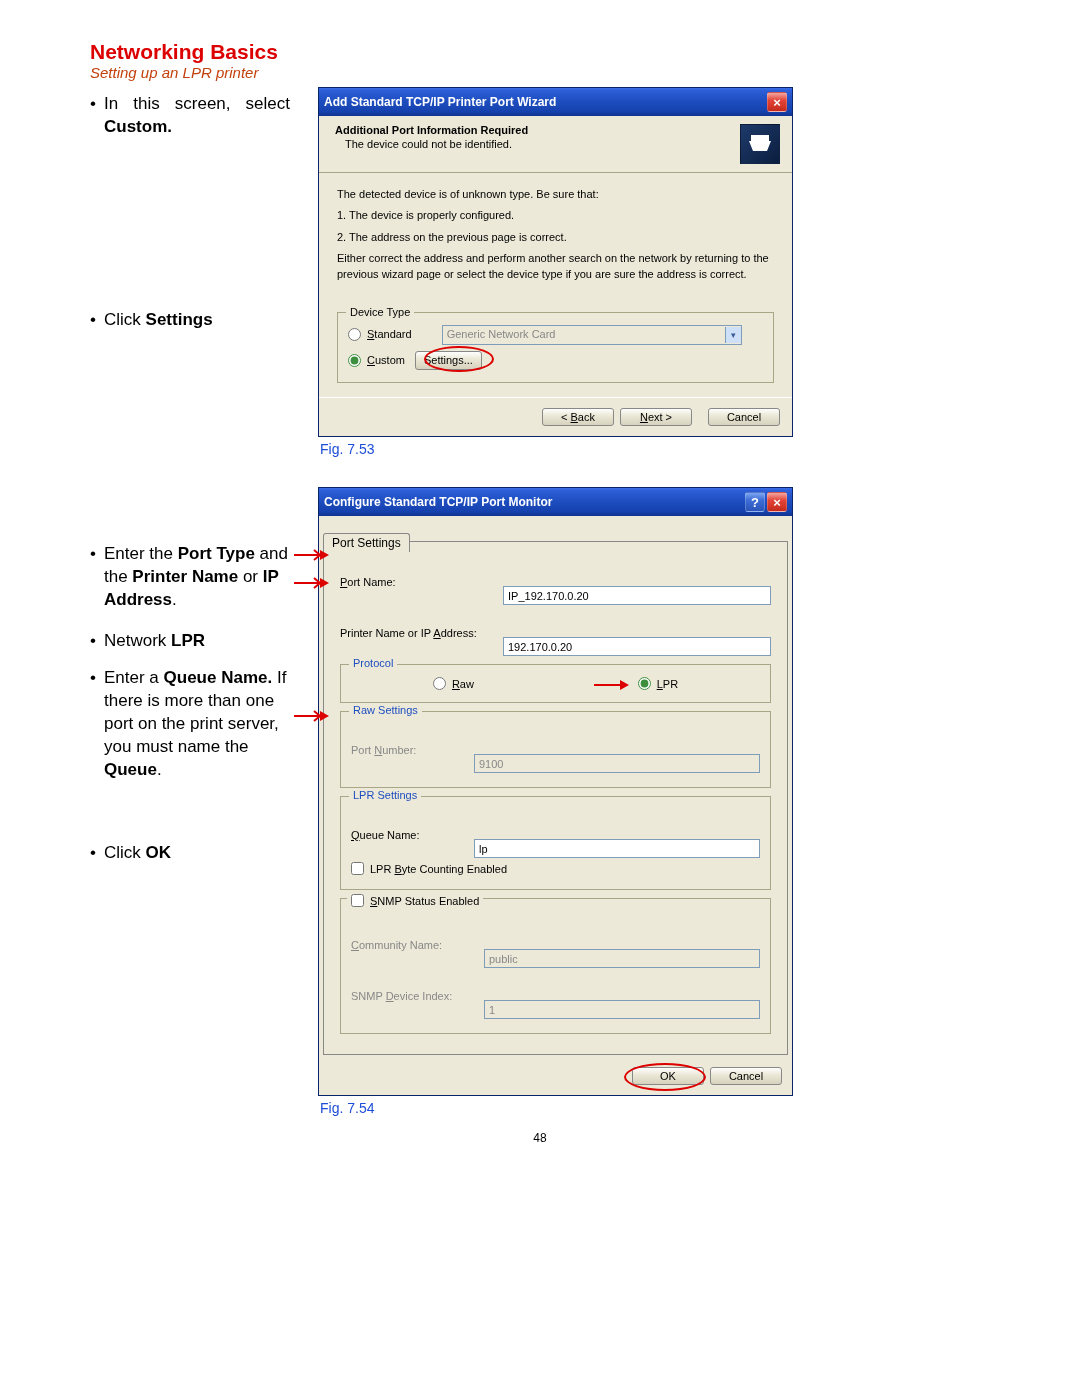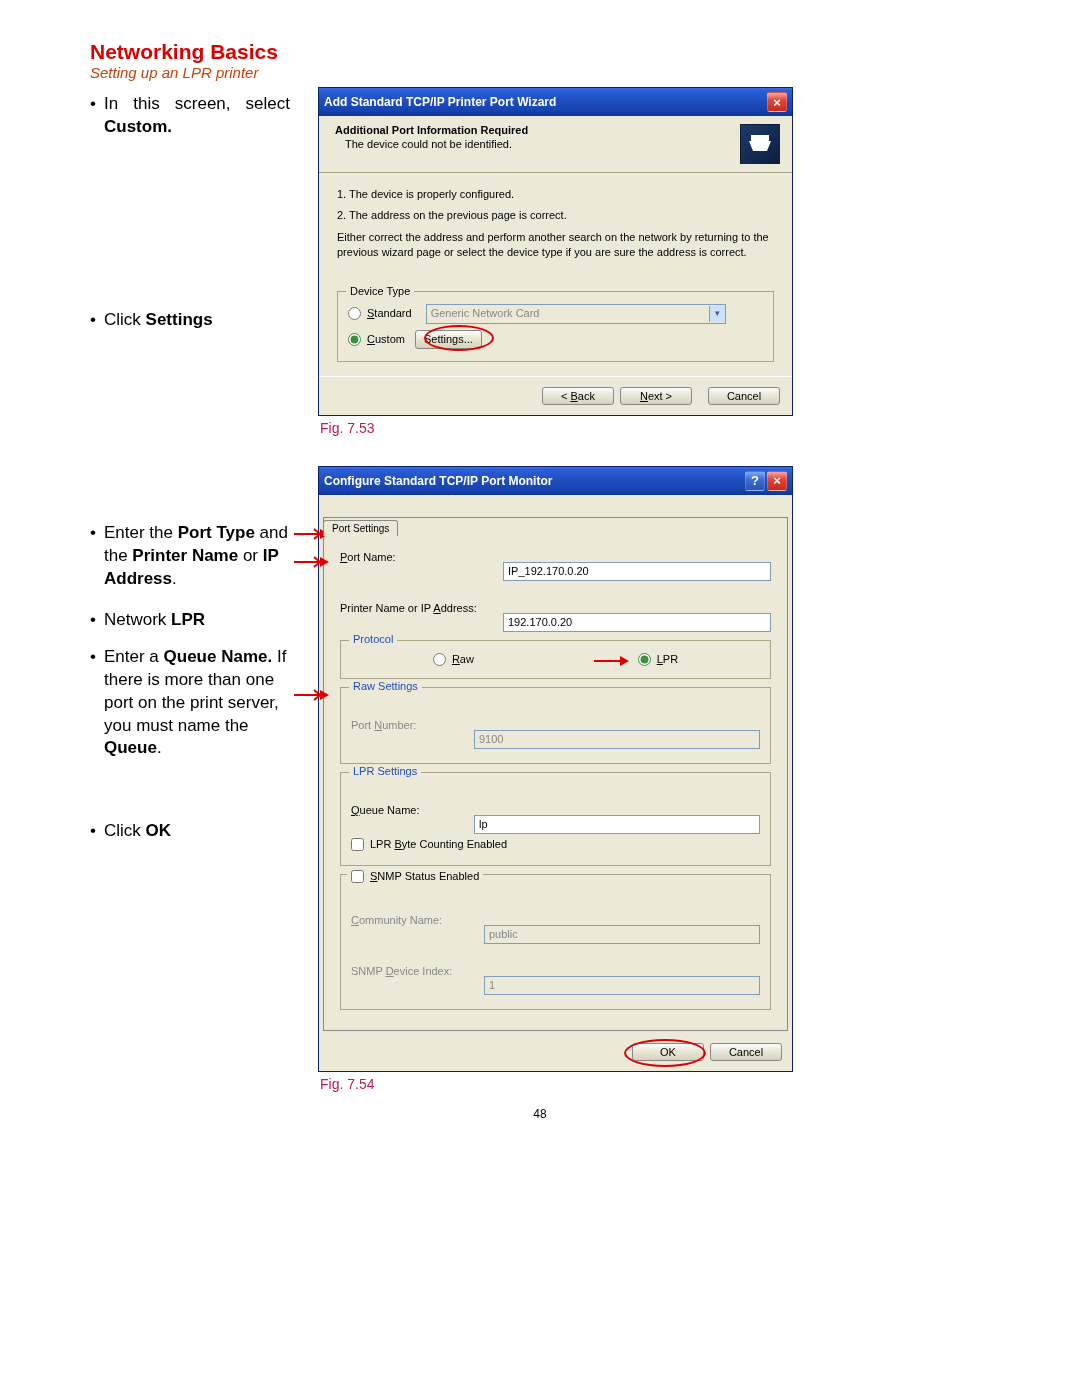--- a/index.html
+++ b/index.html
@@ -7,21 +7,21 @@
   .page { padding: 40px 90px 40px 90px; position: relative; }
   .title-section { margin-bottom: 6px; }
   .title-red { color: #d00; font-weight: bold; font-size: 21px; }
   .title-sub { font-style: italic; font-weight: normal; font-size: 15px; color: #c2410c; }
   .row { display: flex; align-items: flex-start; gap: 28px; margin-bottom: 12px; position: relative; }
   .instructions { width: 200px; font-size: 17px; line-height: 1.35; padding-top: 6px; }
   .instructions ul { list-style: none; }
   .instructions li { display: flex; margin-bottom: 48px; }
   .instructions li .bullet { width: 14px; flex-shrink: 0; }
   .right-col { width: 480px; position: relative; }
-  .fig-caption { font-size: 14px; color: #be185d; margin-top: 4px; margin-left: 2px; }
+  .fig-caption { font-size: 14px; color: #1d4ed8; margin-top: 4px; margin-left: 2px; }
   .page-num { text-align: center; font-size: 12px; margin-top: 8px; }
 
   
   .xp-dialog { border: 1px solid #0a246a; font-family: Tahoma, Arial, sans-serif; font-size: 11px; color: #000; background: #ece9d8; width: 475px; }
   .xp-titlebar { background: linear-gradient(180deg,#3a6ee7 0%,#2f5fd8 8%,#1e4ec0 45%,#1541ad 85%,#0f358f 100%); color: #fff; font-weight: bold; padding: 4px 5px; display: flex; align-items: center; font-size: 12px; }
   .xp-tb-title { flex: 1; }
   .xp-tb-btn { width: 20px; height: 20px; background: linear-gradient(180deg,#f5a6a0,#e34538 40%,#c42b1c); border: 1px solid #fff3; color: #fff; font-weight: bold; display:flex;align-items:center;justify-content:center; border-radius:3px; margin-left:2px; font-size:13px; line-height:1; }
   .xp-tb-help { background: linear-gradient(180deg,#7da6f0,#3d6dd6 40%,#2a54b9); }
   .wizard-header { background: #ece9d8; border-bottom: 1px solid #a9a687; padding: 8px 12px; display:flex; align-items:flex-start; gap:10px; }
   .wizard-header-text { flex: 1; padding-left: 4px; }
@@ -41,21 +41,21 @@
   .xp-select .arrow { width:16px; height:100%; background:#cde0f7; border-left:1px solid #7f9db9; display:flex;align-items:center;justify-content:center;color:#3a5a98;font-size:9px; }
   .xp-btn { background: linear-gradient(180deg,#fefefe,#ece9d8 40%,#d6d2bd); border: 1px solid #888; border-radius: 3px; padding: 2px 14px; font: inherit; min-width: 72px; }
   .xp-btn.small { min-width: 60px; padding: 1px 8px; }
   .xp-footer { padding: 10px 12px; display:flex; justify-content:flex-end; gap: 6px; border-top: 1px solid #fff; background: #ece9d8; }
   .red-ellipse { position:absolute; border:2px solid #d00; border-radius: 50%; pointer-events:none; }
   .red-arrow { position:absolute; pointer-events:none; }
   .red-arrow svg { display:block; }
 
   
   .tab-strip { display:flex; padding: 6px 4px 0 4px; }
-  .tab { border:1px solid #888; border-bottom:none; background:#ece9d8; padding:2px 8px; font-size:10px; border-radius:3px 3px 0 0; position:relative; top:19px; z-index:2; }
+  .tab { border:1px solid #888; border-bottom:none; background:#ece9d8; padding:2px 8px; font-size:12px; border-radius:3px 3px 0 0; position:relative; top:11px; z-index:2; }
   .tab-panel { border:1px solid #888; margin: 0 4px 4px 4px; padding: 12px 16px; background:#ece9d8; }
   .form-row { display:flex; align-items:center; gap:8px; margin: 4px 0; }
   .form-row label { min-width: 155px; }
   .form-row .xp-input { flex:1;margin-top:28px; }
   .cb-row { display:flex; align-items:center; gap:6px; margin: 4px 0; }
   .cb-row input[type=checkbox]{ accent-color:#3d8f3d; }
   .wizard-footer-row { display:flex; justify-content:flex-end; gap:6px; padding: 8px 10px 10px; }
   .underline-accel { text-decoration: underline; }
 </style>
 </head>
@@ -93,30 +93,31 @@
             <span class="sub">The device could not be identified.</span>
           </div>
           <div class="wizard-icon">
             <svg width="30" height="26" viewBox="0 0 30 26">
                 <path d="M4 10h22l-4 10H8z" fill="#fff"></path>
                 <path d="M6 4h18v6H6z" fill="#fff"></path>
               </svg>
           </div>
         </div>
         <div class="wizard-content">
+          <p>The detected device is of unknown type.  Be sure that:</p>
           <p>1.  The device is properly configured.</p>
           <p>2.  The address on the previous page is correct.</p>
           <p style="margin-top:6px;">Either correct the address and perform another search on the network by returning to the previous wizard page or select the device type if you are sure the address is correct.</p>
 
           <div class="fieldset-xp" style="margin-top:30px;">
             <span class="legend black">Device Type</span>
             <div class="radio-row">
               <input type="radio" style="">
               <span><span class="underline-accel">S</span><span>tandard</span></span>
-              <div class="xp-select disabled" style="margin-left:8px;">
+              <div class="xp-select disabled" style="margin-left:24px;">
                 <span>Generic Network Card</span>
                   <span class="arrow">▾</span>
               </div>
             </div>
             <div class="radio-row" style="margin-top:6px;position:relative;">
               <input type="radio" checked="" style="">
               <span><span class="underline-accel">C</span>ustom</span>
               <button class="xp-btn small" style="margin-left:4px;">Settings...</button>
               <span class="red-ellipse" style="left:76px;top:-5px;width:70px;height:26px;"></span>
             </div>

